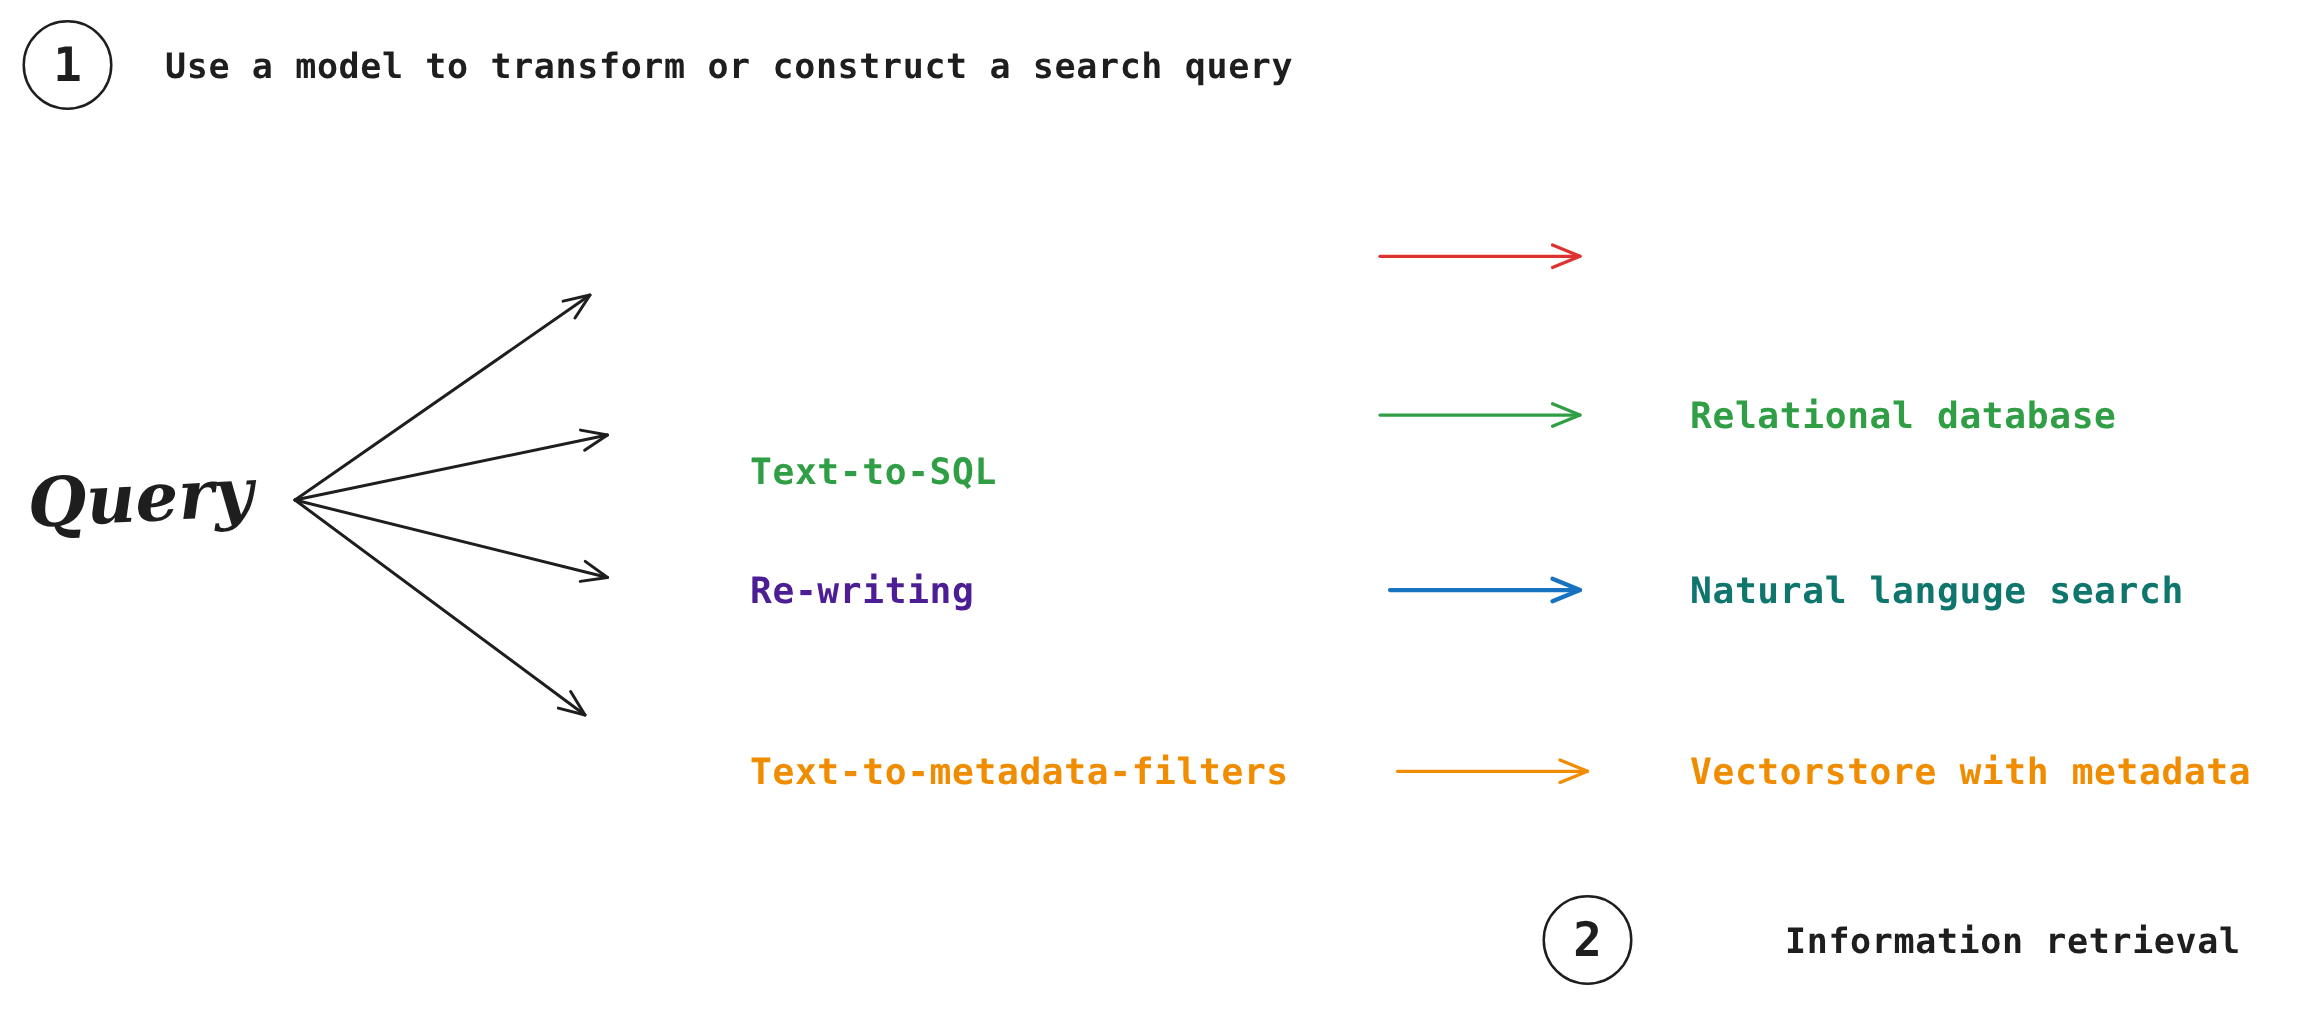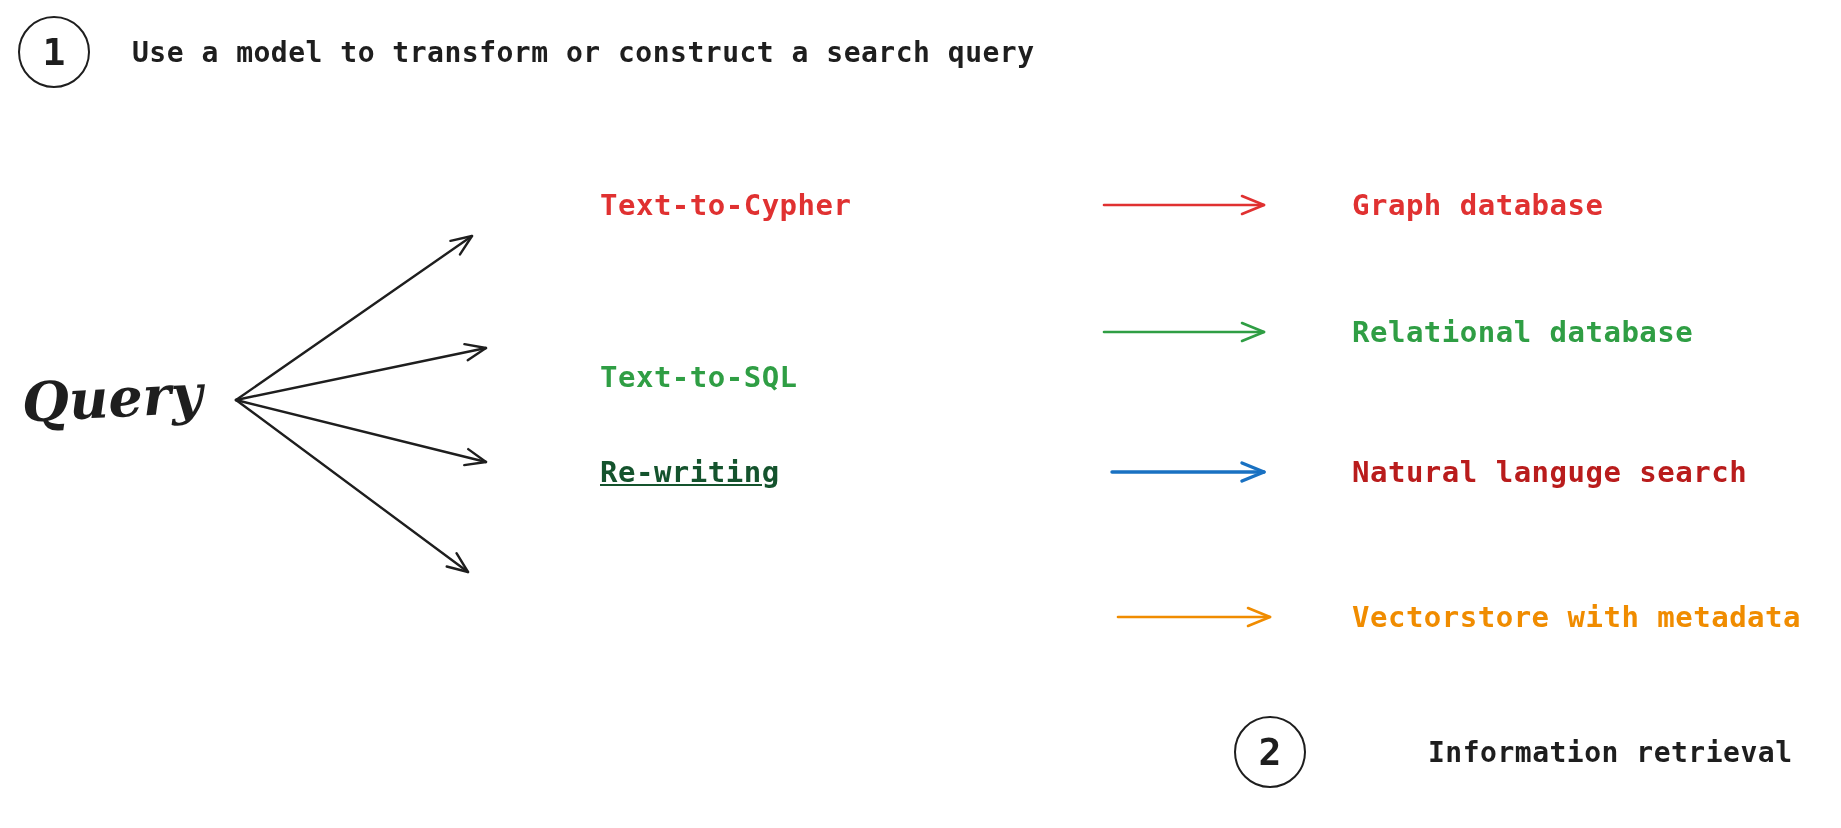--- a/index.html
+++ b/index.html
@@ -91,27 +91,26 @@
     </g>
   </svg>
 
   <div class="abs step-circle" style="left:18px; top:16px;">
     <span>1</span>
   </div>
   <div class="abs step-label" style="left:132px; top:36px;">Use a model to transform or construct a search query</div>
 
   <div class="abs query-label" style="left:22px; top:366px;">Query</div>
 
-  <div class="abs technique-label" style="left: 600px; top: 188px; color: rgb(224, 49, 49);">Text-to-Cypher</div>
   <div class="abs technique-label" style="left: 600px; top: 315px; color: rgb(47, 158, 68); margin-top: 45px;">Text-to-SQL</div>
-  <div class="abs technique-label" style="left: 600px; top: 455px; color: #14532d; text-decoration: underline;">Re-writing</div>
+  <div class="abs technique-label" style="left: 600px; top: 455px; color: #4c1d95;">Re-writing</div>
+  <div class="abs technique-label" style="left: 600px; top: 600px; color: rgb(240, 140, 0);">Text-to-metadata-filters</div>
 
-  <div class="abs target-label" style="left: 1352px; top: 188px; color: rgb(224, 49, 49);">Graph database</div>
   <div class="abs target-label" style="left: 1352px; top: 315px; color: rgb(47, 158, 68);">Relational database</div>
-  <div class="abs target-label" style="left: 1352px; top: 455px; color: #b91c1c;">Natural languge search</div>
+  <div class="abs target-label" style="left: 1352px; top: 455px; color: #0f766e;">Natural languge search</div>
   <div class="abs target-label" style="left: 1352px; top: 600px; color: rgb(240, 140, 0); text-align: center;">Vectorstore with metadata</div>
 
   <div class="abs step-circle" style="left:1234px; top:716px;">
     <span>2</span>
   </div>
   <div class="abs step-label" style="left:1428px; top:736px;">Information retrieval</div>
 
 </div>
 
 </body></html>

